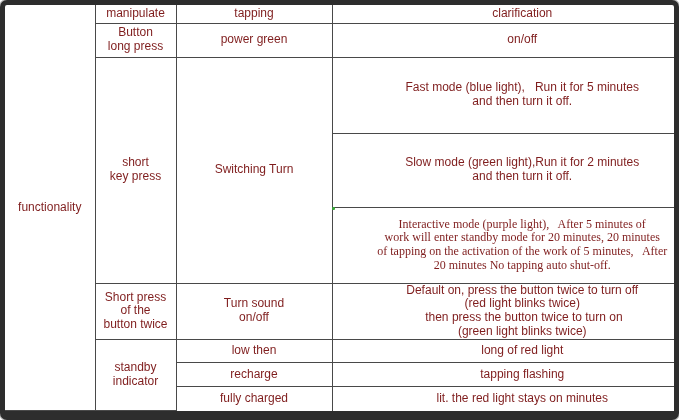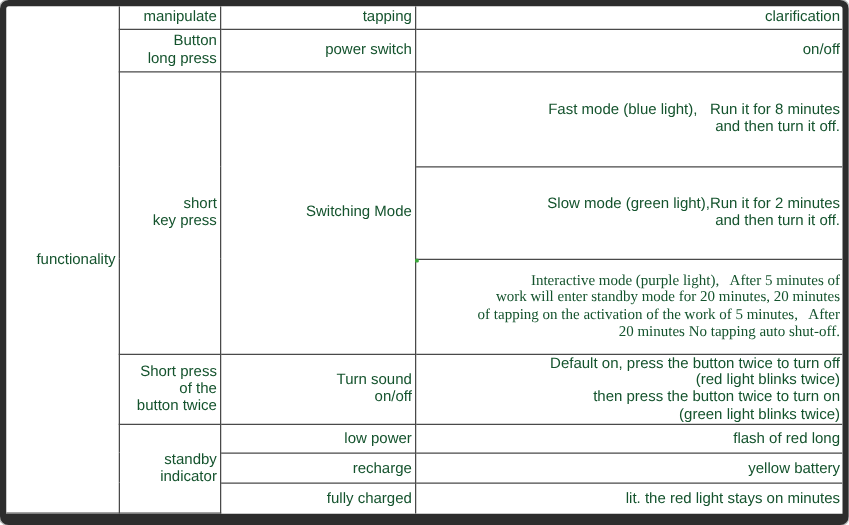--- a/index.html
+++ b/index.html
@@ -23,24 +23,24 @@
     overflow: hidden;
   }
   table.manual {
     width: 100%;
     height: 100%;
     border-collapse: collapse;
     table-layout: fixed;
   }
   table.manual td {
     border: 1px solid #494949;
-    color: #14532d;
+    color: #7f1d1d;
     font-size: 12px;
     line-height: 1.15;
-    text-align: right;
+    text-align: center;
     vertical-align: middle;
     white-space: pre-wrap;
     padding: 0 2px;
     overflow: hidden;
   }
   
   table.manual tr td:first-child { border-left: none; }
   table.manual tr td:last-child  { border-right: none; padding-left: 40px; }
   table.manual tr:first-child td { border-top: none; }
   table.manual tr:last-child td  { border-bottom: none; margin-left: 40px; }
@@ -89,29 +89,29 @@
       <tr style="height:18px">
         <td class="func-cell" rowspan="9">functionality</td>
         <td>manipulate</td>
         <td>tapping</td>
         <td>clarification</td>
       </tr>
 
       <tr style="height:34px">
         <td>Button
 long press</td>
-        <td>power switch</td>
+        <td>power green</td>
         <td>on/off</td>
       </tr>
 
       <tr style="height:76px">
         <td rowspan="3">short
 key press</td>
-        <td rowspan="3">Switching Mode</td>
-        <td class="clar-left clar-fast">Fast mode (blue light),   Run it for 8 minutes
+        <td rowspan="3">Switching Turn</td>
+        <td class="clar-left clar-fast">Fast mode (blue light),   Run it for 5 minutes
 and then turn it off.</td>
       </tr>
       <tr style="height:74px">
         <td class="clar-left clar-slow">Slow mode (green light),Run it for 2 minutes
 and then turn it off.</td>
       </tr>
       <tr style="height:76px">
         <td class="clar-left clar-interactive">Interactive mode (purple light),   After 5 minutes of
 work will enter standby mode for 20 minutes, 20 minutes
 of tapping on the activation of the work of 5 minutes,   After
@@ -126,26 +126,26 @@
 on/off</td>
         <td class="clar-left clar-sound">Default on, press the button twice to turn off
 (red light blinks twice)
  then press the button twice to turn on
 (green light blinks twice)</td>
       </tr>
 
       <tr style="height:23px">
         <td rowspan="3">standby
 indicator</td>
-        <td>low power</td>
-        <td>flash of red long</td>
+        <td>low then</td>
+        <td>long of red light</td>
       </tr>
       <tr style="height:24px">
         <td>recharge</td>
-        <td>yellow battery</td>
+        <td>tapping flashing</td>
       </tr>
       <tr style="height:24px">
         <td>fully charged</td>
         <td>lit. the red light stays on minutes</td>
       </tr>
     </tbody>
   </table>
 
   <div class="corner-mark" style="background: rgb(58, 166, 58);"></div>
 </div>

